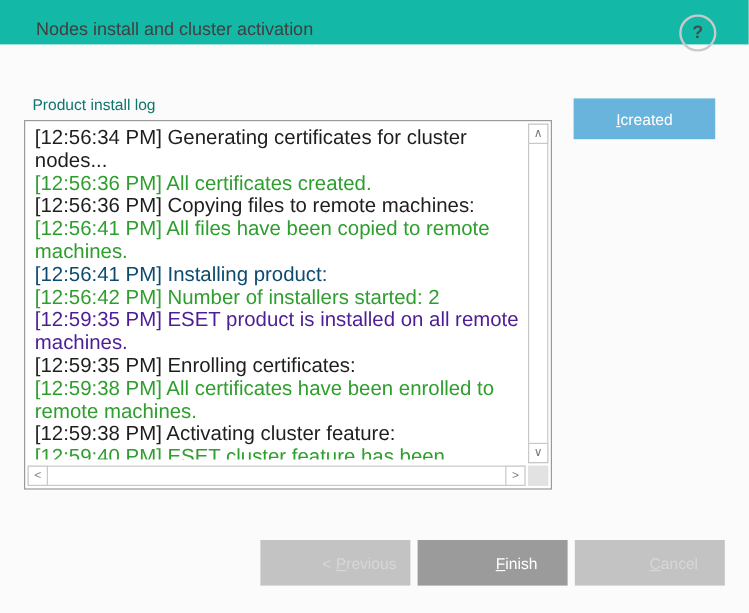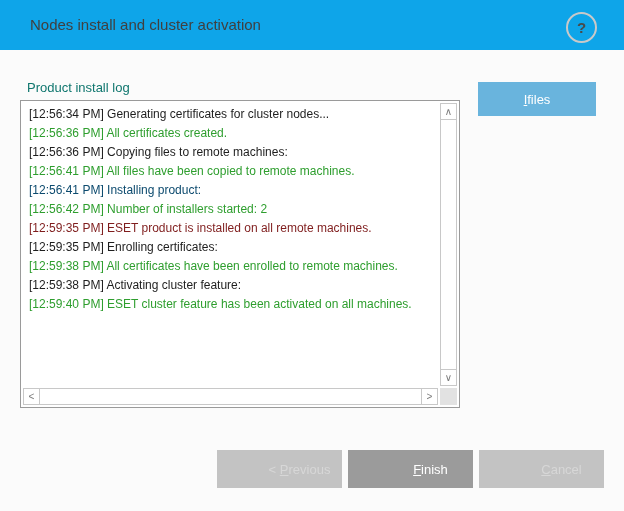--- a/index.html
+++ b/index.html
@@ -11,22 +11,22 @@
     position: relative;
     width: 624px;
     height: 511px;
     background: #fbfbfb;
     overflow: hidden;
   }
   
   .header {
     position: absolute;
     top: 0; left: 0; right: 0;
-    height: 50px;
-    background: #0ea5e9;
+    height: 37px;
+    background: #14b8a6;
   }
   .title {
     position: absolute;
     left: 30px;
     top: 0;
     line-height: 50px;
     font-size: 15px;
     color: #404040;
   }
   .help-btn {
@@ -64,21 +64,21 @@
     width: 440px;
     height: 308px;
     box-sizing: border-box;
     background: #ffffff;
     border: 1px solid #9a9a9a;
   }
   .log-content {
     position: absolute;
     top: 4px; left: 8px; right: 26px; bottom: 24px;
     overflow: hidden;
-    font-size: 12px;
+    font-size: 17px;
     line-height: 19px;
   }
   .log-line { white-space: normal; }
   
   .vscroll {
     position: absolute;
     top: 2px; right: 2px; bottom: 21px;
     width: 17px;
     box-sizing: border-box;
     border: 1px solid #c8c8c8;
@@ -155,41 +155,41 @@
   <div class="log-label">Product install log</div>
 
   <div class="listbox">
     <div class="log-content">
         <div class="log-line" style="color: rgb(30, 30, 30);">[12:56:34 PM] Generating certificates for cluster nodes...</div>
         <div class="log-line" style="color: rgb(46, 158, 46);">[12:56:36 PM] All certificates created.</div>
         <div class="log-line" style="color: rgb(30, 30, 30);">[12:56:36 PM] Copying files to remote machines:</div>
         <div class="log-line" style="color: rgb(46, 158, 46);">[12:56:41 PM] All files have been copied to remote machines.</div>
         <div class="log-line" style="color: #0c4a6e;">[12:56:41 PM] Installing product:</div>
         <div class="log-line" style="color: rgb(46, 158, 46);">[12:56:42 PM] Number of installers started: 2</div>
-        <div class="log-line" style="color: #7f1d1d;">[12:59:35 PM] ESET product is installed on all remote machines.</div>
+        <div class="log-line" style="color: #4c1d95;">[12:59:35 PM] ESET product is installed on all remote machines.</div>
         <div class="log-line" style="color: rgb(30, 30, 30);">[12:59:35 PM] Enrolling certificates:</div>
         <div class="log-line" style="color: rgb(46, 158, 46);">[12:59:38 PM] All certificates have been enrolled to remote machines.</div>
         <div class="log-line" style="color: rgb(30, 30, 30);">[12:59:38 PM] Activating cluster feature:</div>
         <div class="log-line" style="color: rgb(46, 158, 46);">[12:59:40 PM] ESET cluster feature has been activated on all machines.</div>
       </div>
 
     <div class="vscroll">
       <div class="sb-btn sb-up">∧</div>
       <div class="sb-btn sb-down">∨</div>
     </div>
 
     <div class="hscroll">
       <div class="sb-btn sb-left">&lt;</div>
       <div class="sb-btn sb-right">&gt;</div>
     </div>
 
     <div class="sb-corner"></div>
   </div>
 
-  <button class="btn install-btn"><span class="mn">I</span><span>files</span></button>
+  <button class="btn install-btn"><span class="mn">I</span><span>created</span></button>
 
   <button class="btn footer-btn btn-previous"><span>&lt; </span><span class="mn">P</span><span>revious</span></button>
 
   <button class="btn footer-btn btn-finish"><span class="mn">F</span><span>inish</span></button>
 
   <button class="btn footer-btn btn-cancel"><span class="mn">C</span><span>ancel</span></button>
 
 </div>
 
 </body></html>

